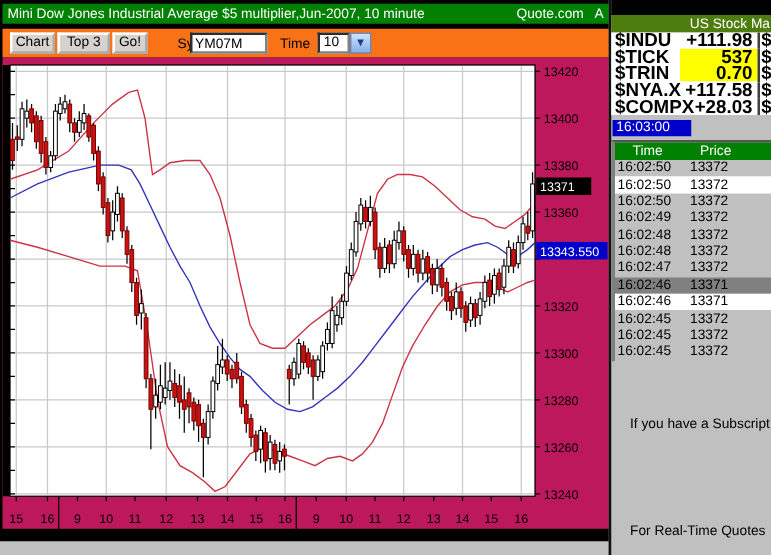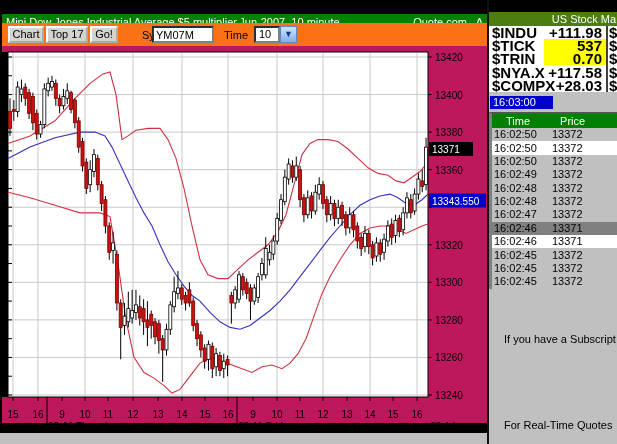--- a/index.html
+++ b/index.html
@@ -1,19 +1,19 @@
 <!DOCTYPE html>
 <html><head>
 <meta charset="utf-8">
 <style>
   html,body{margin:0;padding:0;}
   body{width:617px;height:444px;background:#000;position:relative;overflow:hidden;
        font-family:"Liberation Sans",sans-serif;-webkit-font-smoothing:none;}
   
-  .titlebar{position:absolute;left:2px;top:14px;width:485px;height:16px;background:#008000;
+  .titlebar{position:absolute;left:2px;top:3px;width:485px;height:16px;background:#008000;
             color:#fff;font-size:11px;line-height:16px;white-space:nowrap;overflow:hidden;}
   .titlebar .t{padding-left:4px;}
   .titlebar .brand{position:absolute;right:20px;top:0;}
   .titlebar .badge{position:absolute;right:4px;top:0;}
   .toolbar{position:absolute;left:2px;top:23px;width:485px;height:23px;background:#f97316;}
   .tb-btn{position:absolute;top:3px;height:17px;background:#d6d3ce;border:2px outset #fff;
           font-size:11px;line-height:13px;text-align:center;color:#000;box-sizing:border-box;padding:0 2px;}
   .tb-label{position:absolute;top:6px;font-size:11px;color:#000;}
   .tb-input{position:absolute;top:3px;height:17px;background:#fff;border:2px inset #808080;
             box-sizing:border-box;font-size:11px;font-family:"Liberation Sans",sans-serif;padding:0 2px;color:#000;}
@@ -57,21 +57,21 @@
 <body>
 
 <div class="titlebar">
   <span class="t">Mini Dow Jones Industrial Average $5 multiplier,Jun-2007, 10 minute</span>
   <span class="brand">Quote.com</span>
   <span class="badge">A</span>
 </div>
 
 <div class="toolbar">
   <button class="tb-btn" style="left:6px;width:36px;">Chart</button>
-  <button class="tb-btn" style="left:44px;width:42px;">Top 17</button>
+  <button class="tb-btn" style="left:44px;width:42px;">Top 3</button>
   <button class="tb-btn" style="left:88px;width:28px;">Go!</button>
   <span class="tb-label" style="left:140px;">Sym</span>
   <input class="tb-input" style="left: 150px; width: 62px;" value="YM07M">
   <span class="tb-label" style="left:222px;">Time</span>
   <div class="combo-field" style="left:252px;width:26px;">10</div>
   <div class="combo-arrow" style="left:278px;">▼</div>
 </div>
 
 <div class="chartwrap">
   <svg width="485" height="387" viewBox="0 0 485 387" xmlns="http://www.w3.org/2000/svg">

